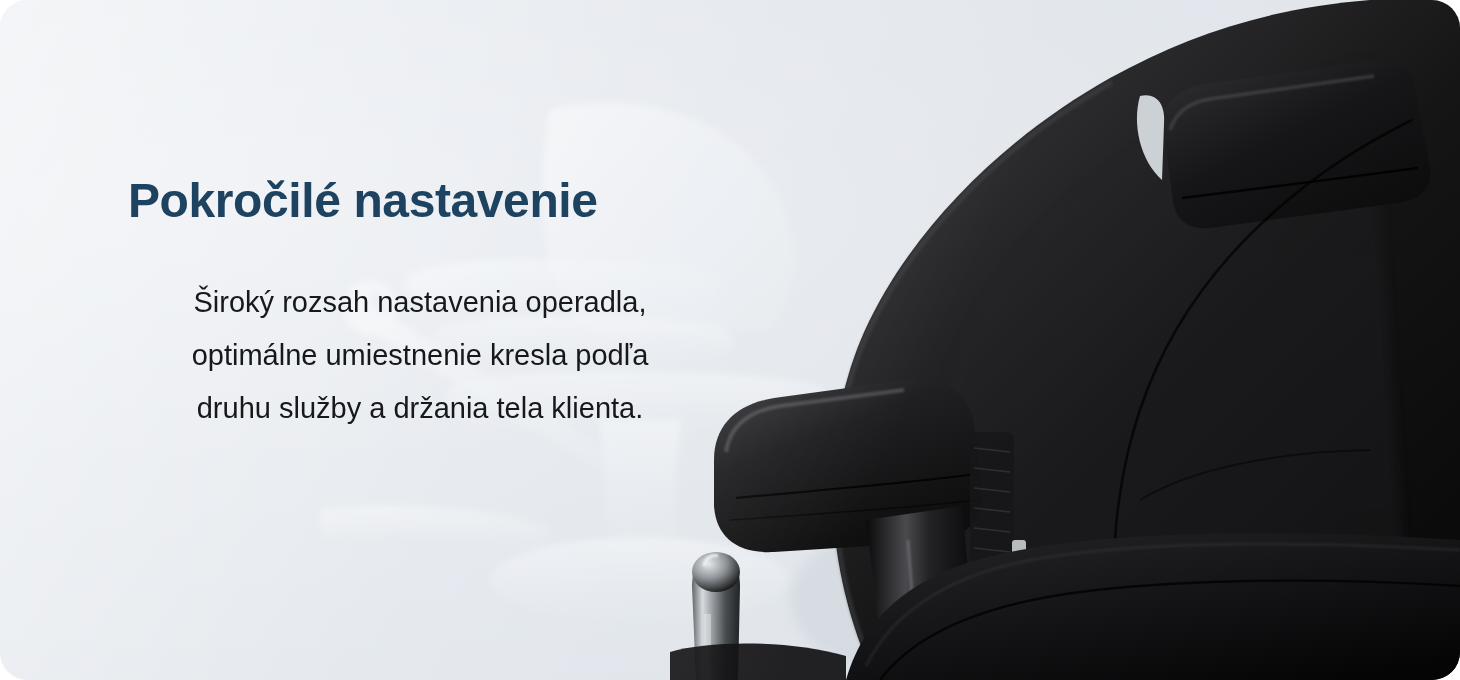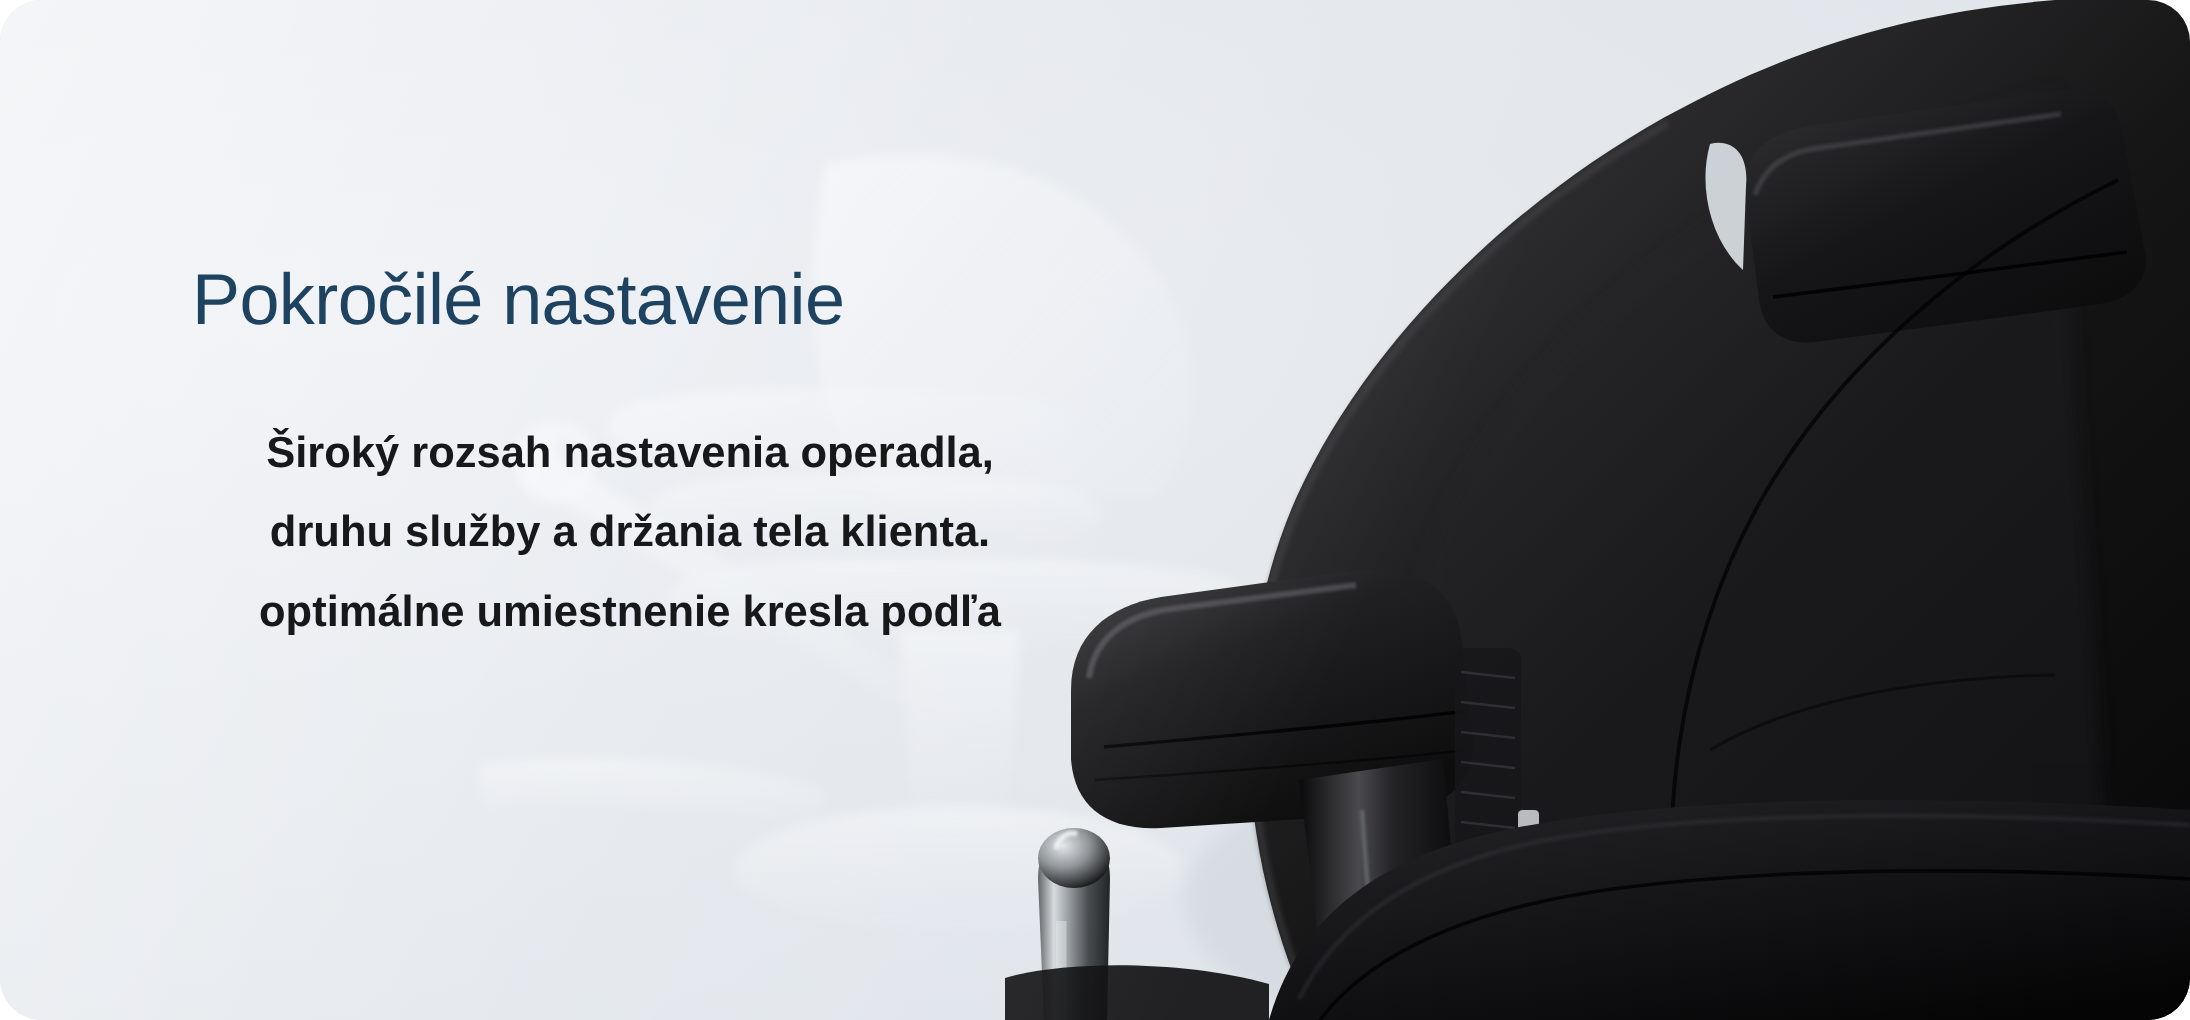--- a/index.html
+++ b/index.html
@@ -68,32 +68,32 @@
     position: absolute;
     left: 128px;
     top: 172px;
     width: 584px;
     z-index: 5;
   }
   .headline {
     margin: 0;
     font-size: 48px;
     line-height: 58px;
-    font-weight: 400;
+    font-weight: 700;
     letter-spacing: -0.4px;
     color: #1e4360;
     text-align: left;
     white-space: nowrap;
   }
   .paragraph {
     margin: 0;
     padding-top: 46px;
     font-size: 29px;
     line-height: 53px;
-    font-weight: 700;
+    font-weight: 400;
     color: #17181a;
     text-align: center;
   }
   .paragraph .pline { display: block; }
 </style>
 </head>
 <body>
 
 <div class="card">
 
@@ -262,18 +262,18 @@
       <path d="M0 652 C40 640 120 640 176 656 L176 680 L0 680 Z" fill="#101012" opacity="0.92"></path>
     </svg>
   </div>
 
   <div class="bg-sheen"></div>
 
   <div class="text-block">
     <h1 class="headline">Pokročilé nastavenie</h1>
     <p class="paragraph">
       <span class="pline">Široký rozsah nastavenia operadla,</span>
+      <span class="pline">optimálne umiestnenie kresla podľa</span>
       <span class="pline">druhu služby a držania tela klienta.</span>
-      <span class="pline">optimálne umiestnenie kresla podľa</span>
     </p>
   </div>
 
 </div>
 
 </body></html>

